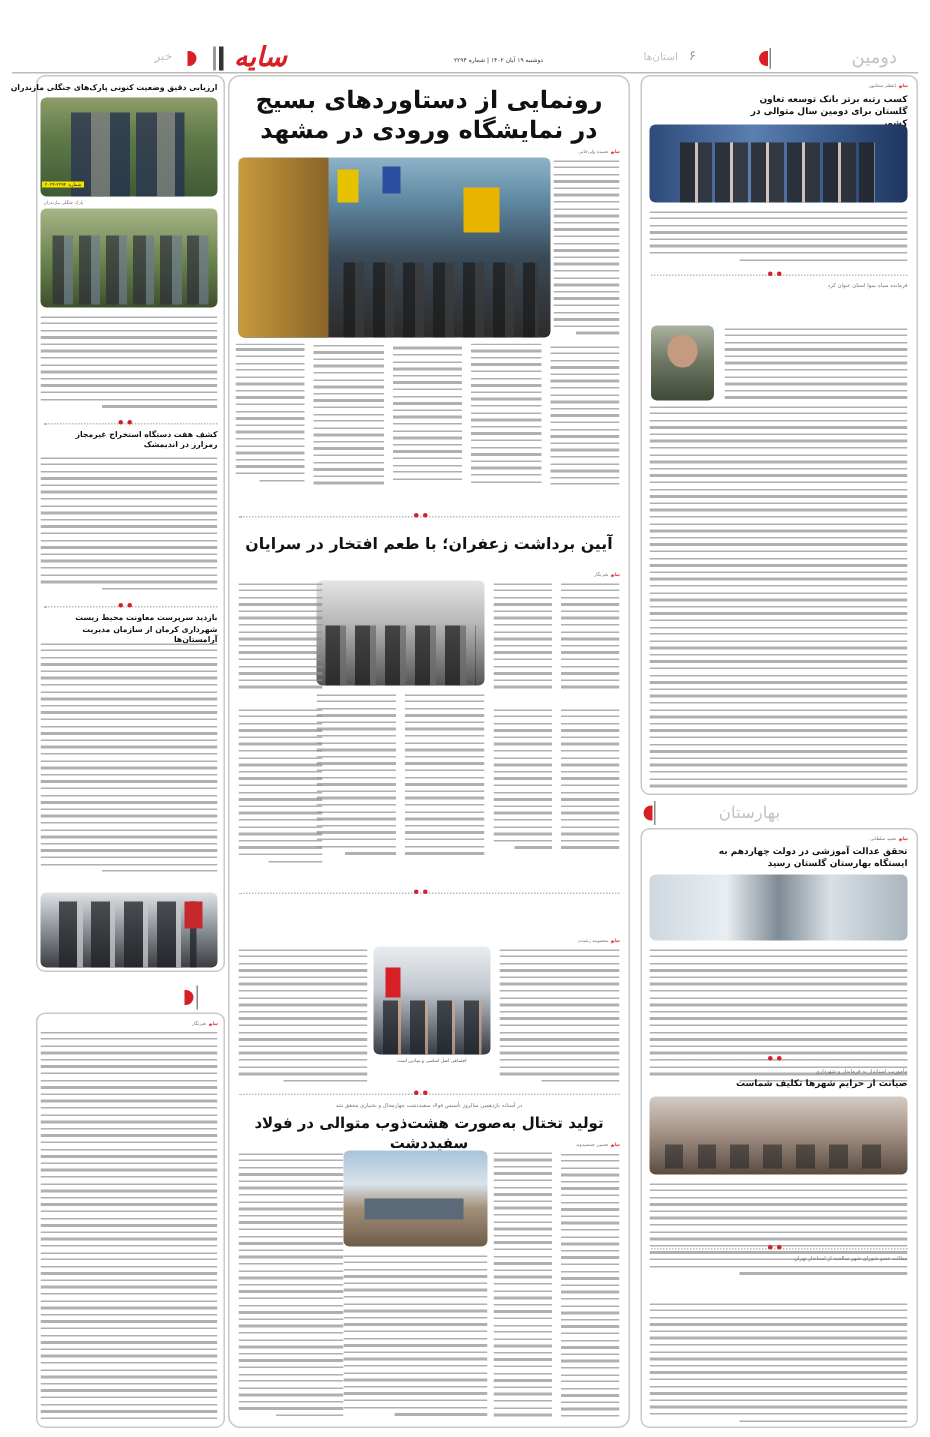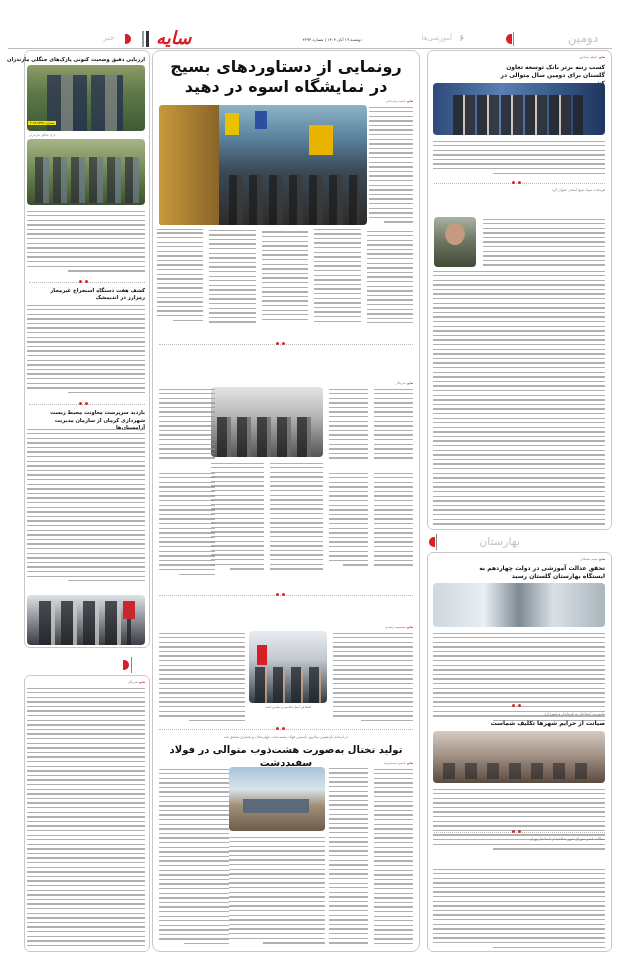--- a/index.html
+++ b/index.html
@@ -41,21 +41,21 @@
 </head>
 <body>
 
 <div class="abs hdr-bar" style="right:8px; left:8px;">
 
   <div class="abs red-tab" style="right:100px; top:3px; border-radius:6px 0 0 6px;"></div>
   <div class="abs vline" style="right:98px; top:1px; height:14px; background:#888;"></div>
   <div class="abs section-title" style="right:14px; top:0px; font-size:12px;">دومین</div>
 
   <div class="abs" style="right:148px; top:2px; font-size:9px; color:#999;">۶</div>
-  <div class="abs section-title" style="right:160px; top:3px; font-size:7px;">آموزشی‌ها</div>
+  <div class="abs section-title" style="right:160px; top:3px; font-size:7px;">استان‌ها</div>
   <div class="abs date-text" style="right:250px; top:6px;">دوشنبه ۱۹ آبان ۱۴۰۲ | شماره ۲۲۹۴</div>
 
   <div class="abs logo" style="left:148px; top:-4px;">سایه</div>
   <div class="abs" style="left:138px; top:0px; width:3px; height:16px; background:#333;"></div>
   <div class="abs" style="left:134px; top:0px; width:2px; height:16px; background:#999;"></div>
 
   <div class="abs red-tab" style="left:117px; top:3px;"></div>
   <div class="abs section-title" style="left:95px; top:2px; font-size:8px;">خبر</div>
 </div>
 
@@ -244,21 +244,21 @@
       <span class="ln"></span>
       <span class="ln"></span>
       <span class="ln short"></span>
   </div>
 </div>
 
 <div class="abs panel" style="right:200px; top:50px; width:268px; height:902px; border-radius:8px;">
 
   <div class="abs headline-big" style="right:0; left:0; top:6px;">
     <div>رونمایی از دستاوردهای بسیج</div>
-    <div>در نمایشگاه اسوه در دهید</div>
+    <div>در نمایشگاه ورودی در مشهد</div>
   </div>
   <div class="abs byline" style="right:6px; top:48px;">
     <span class="sig">سایه</span><span>حمیده ولی‌خانی</span>
   </div>
   <div class="abs textblock" style="right:6px; top:54px; width:44px; height:120px;">
     <span class="ln"></span>
       <span class="ln"></span>
       <span class="ln"></span>
       <span class="ln"></span>
       <span class="ln"></span>
@@ -393,20 +393,21 @@
       <span class="ln"></span>
       <span class="ln"></span>
       <span class="ln"></span>
       <span class="ln short"></span>
   </div>
   <div class="divider-dots" style="right:6px; left:6px; top:290px;">
       <span class="d" style="right:128px;"></span>
       <span class="d" style="right:134px;"></span>
     </div>
 
+  <div class="abs headline-mid" style="right:0; left:0; top:306px;">آیین برداشت زعفران؛ با طعم افتخار در سرایان</div>
   <div class="abs byline" style="right:6px; top:330px;">
     <span class="sig">سایه</span><span>خبرنگار</span>
   </div>
   <div class="abs textblock" style="right:6px; top:336px; width:84px; height:80px; column-count:2; column-gap:6px;">
     <span class="ln"></span>
       <span class="ln"></span>
       <span class="ln"></span>
       <span class="ln"></span>
       <span class="ln"></span>
       <span class="ln"></span>

